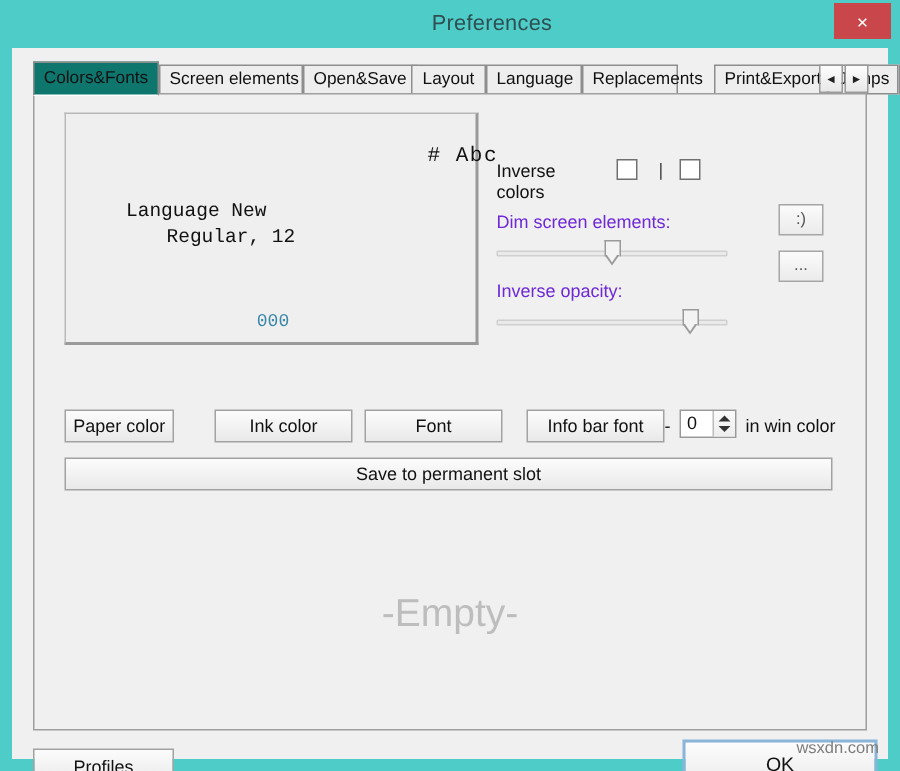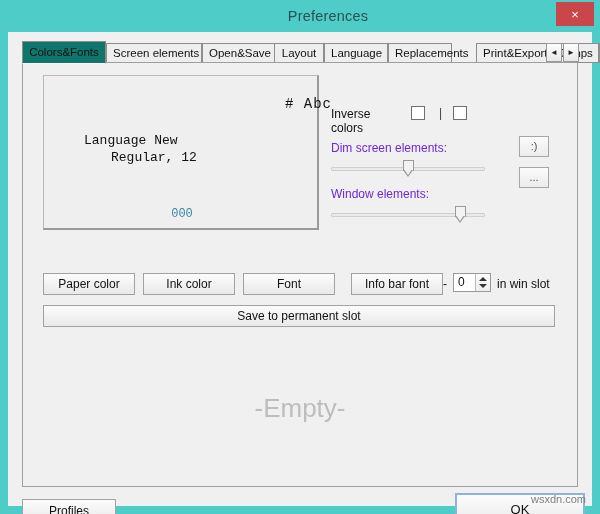--- a/index.html
+++ b/index.html
@@ -404,47 +404,47 @@
       <div class="slider-label" style="left:308px;top:78px;">Dim screen elements:</div>
       <div class="slider-track-wrap" style="left:308px;top:96px;width:154px;">
         <div class="slider-track" style="width:154px;"></div>
         <div class="slider-thumb" style="left:72px;">
           <div class="thumb-body"></div>
           <div class="thumb-tip"></div>
           <div class="thumb-tip-inner"></div>
         </div>
       </div>
 
-      <div class="slider-label" style="left:308px;top:124px;">Window elements:</div>
+      <div class="slider-label" style="left:308px;top:124px;">Inverse opacity:</div>
       <div class="slider-track-wrap" style="left:308px;top:142px;width:154px;">
         <div class="slider-track" style="width:154px;"></div>
         <div class="slider-thumb" style="left:124px;">
           <div class="thumb-body"></div>
           <div class="thumb-tip"></div>
           <div class="thumb-tip-inner"></div>
         </div>
       </div>
 
       <div class="mini-button" style="left:496px;top:73px;">:)</div>
       <div class="mini-button" style="left:496px;top:104px;">...</div>
 
-      <button class="std-button" style="left:20px;top:210px;width:92px;height:22px;">Paper color</button>
+      <button class="std-button" style="left:20px;top:210px;width:73px;height:22px;">Paper color</button>
       <button class="std-button" style="left:120px;top:210px;width:92px;height:22px;">Ink color</button>
       <button class="std-button" style="left:220px;top:210px;width:92px;height:22px;">Font</button>
       <button class="std-button" style="left:328px;top:210px;width:92px;height:22px;">Info bar font</button>
 
       <span id="spin-minus" style="top:214px;">-</span>
       <div id="spinner" style="top:210px;">
         <span id="spinner-value">0</span>
         <span id="spinner-buttons">
           <span class="spin-arrow up"></span>
           <span class="spin-arrow down"></span>
         </span>
       </div>
-      <span id="spin-suffix" style="top:214px;">in win slot</span>
+      <span id="spin-suffix" style="top:214px;">in win color</span>
 
       <button class="std-button" style="left:20px;top:242px;width:512px;height:22px;">Save to permanent slot</button>
 
       <div id="empty-text">-Empty-</div>
     </div>
 
     <button class="std-button" id="profiles-button">Profiles</button>
     <button class="std-button" id="ok-button">OK</button>
     <div id="watermark">wsxdn.com</div>
 

